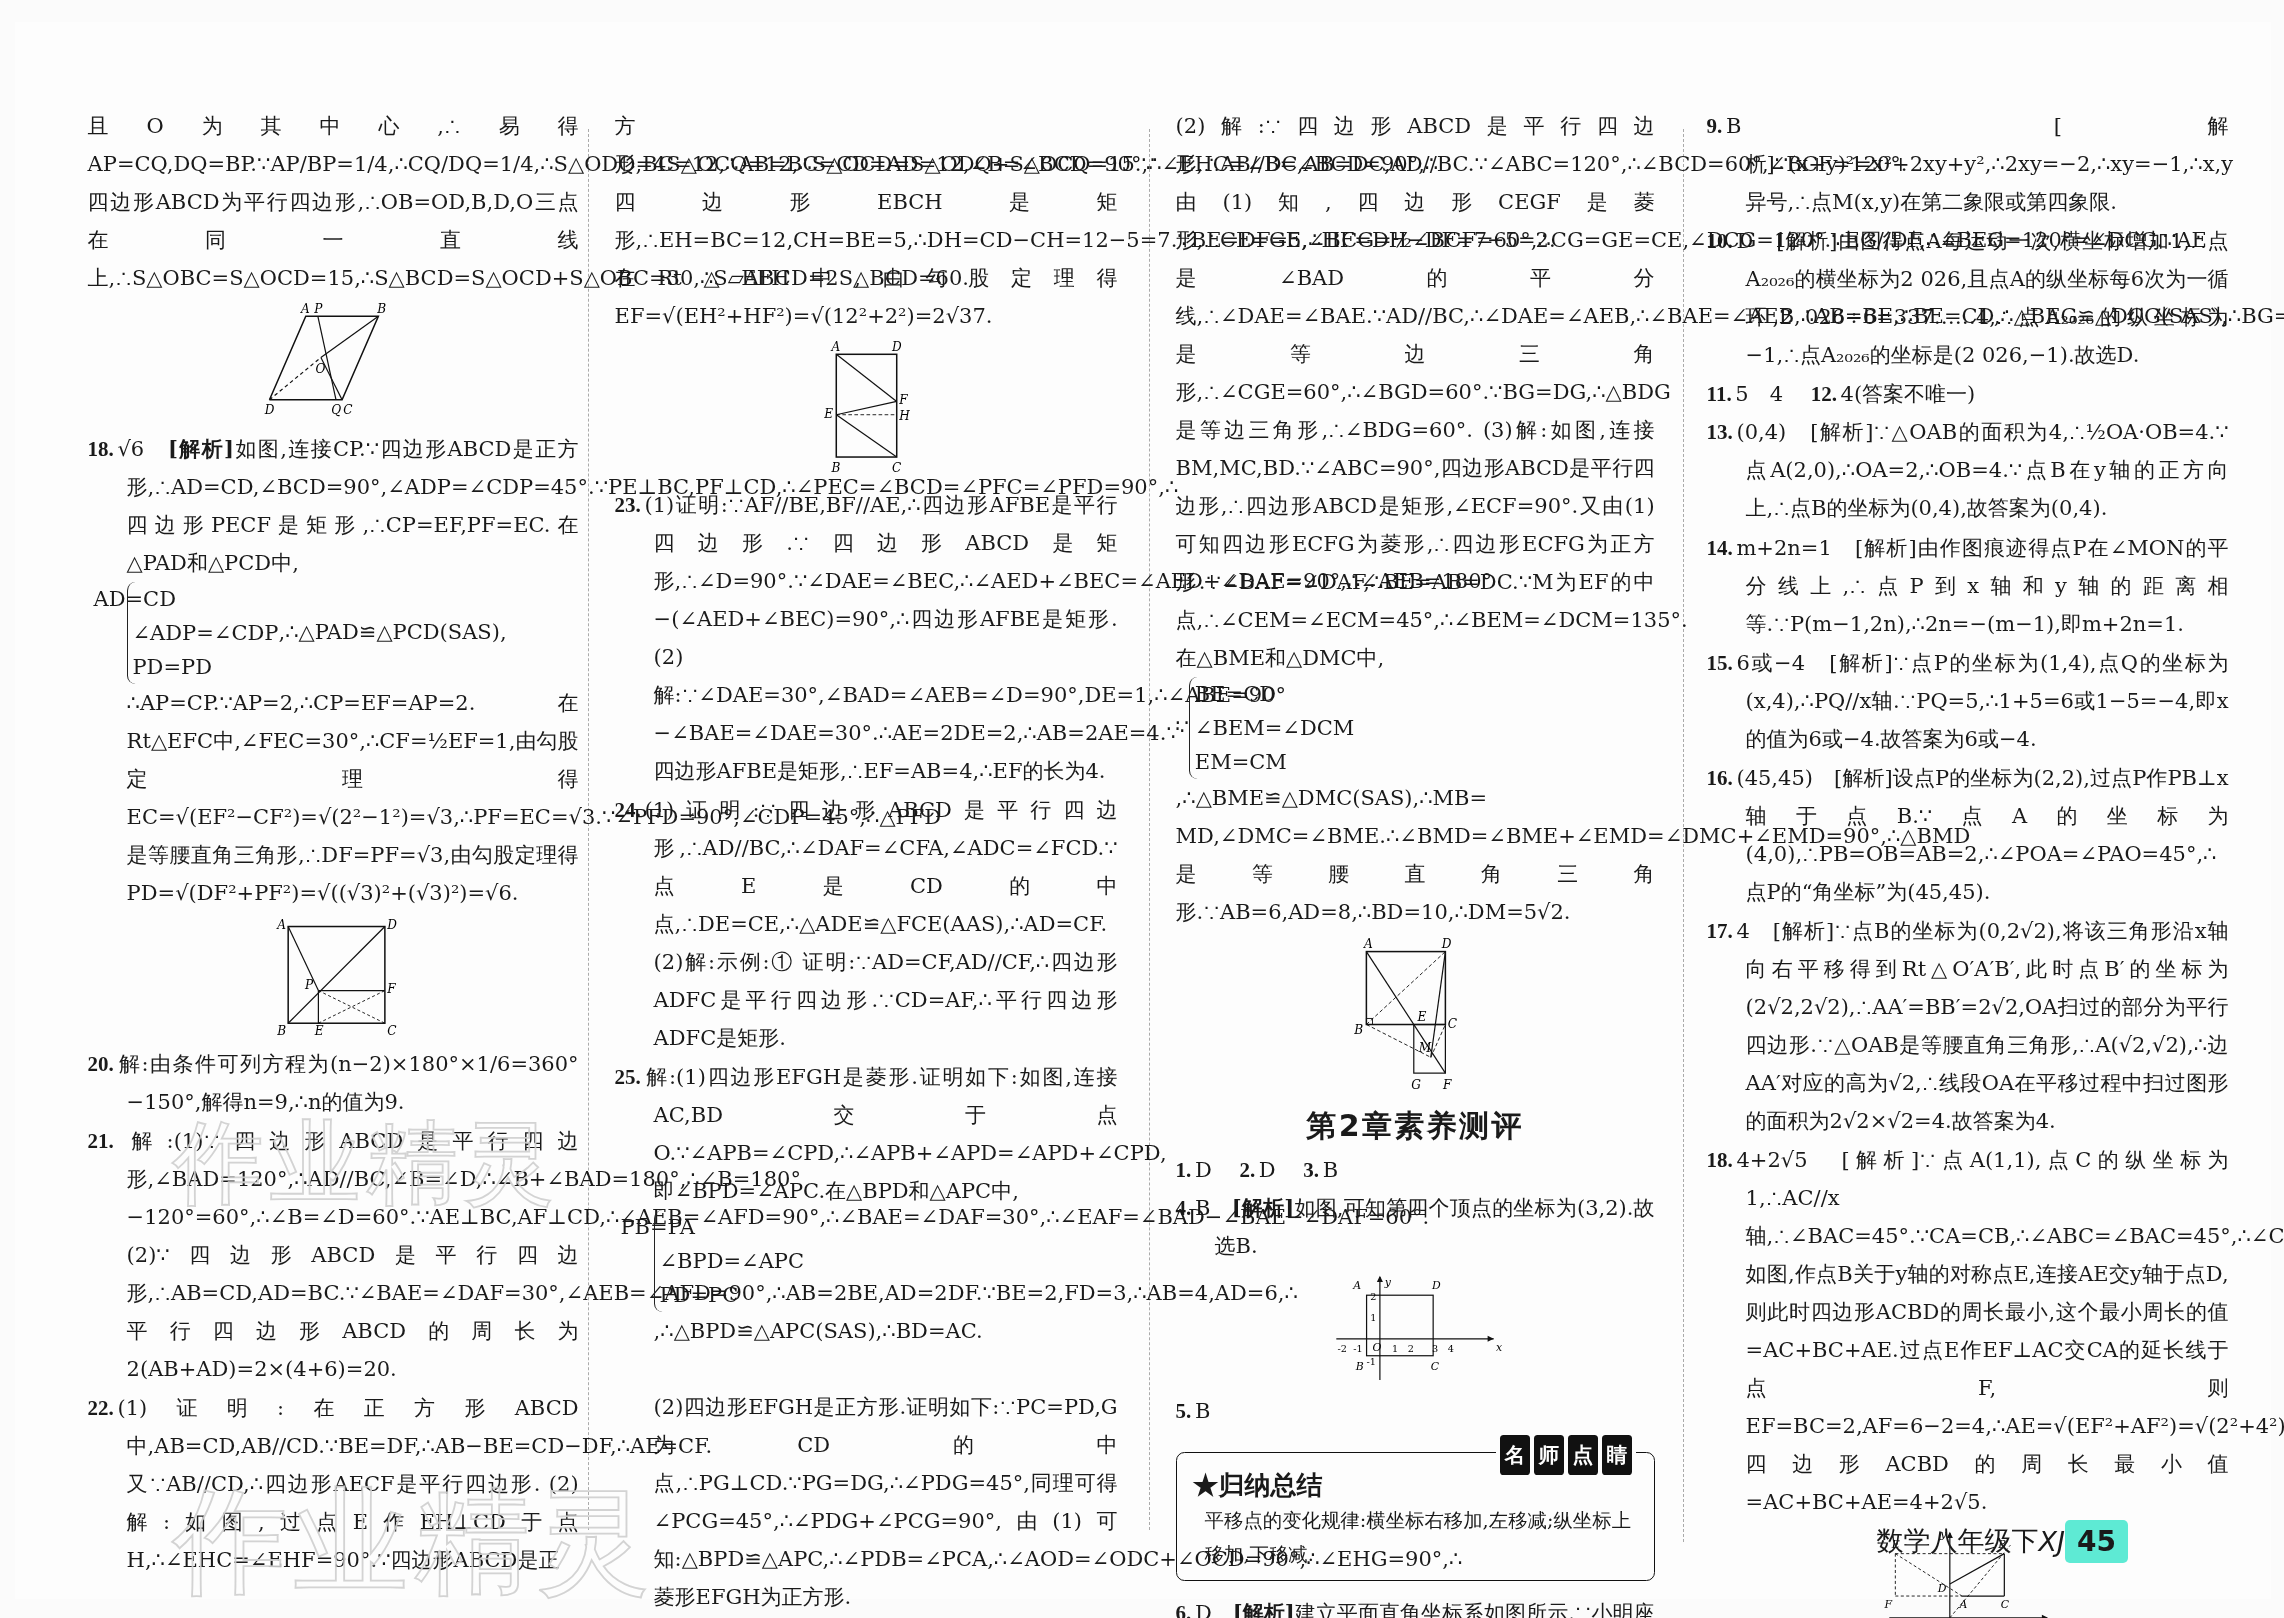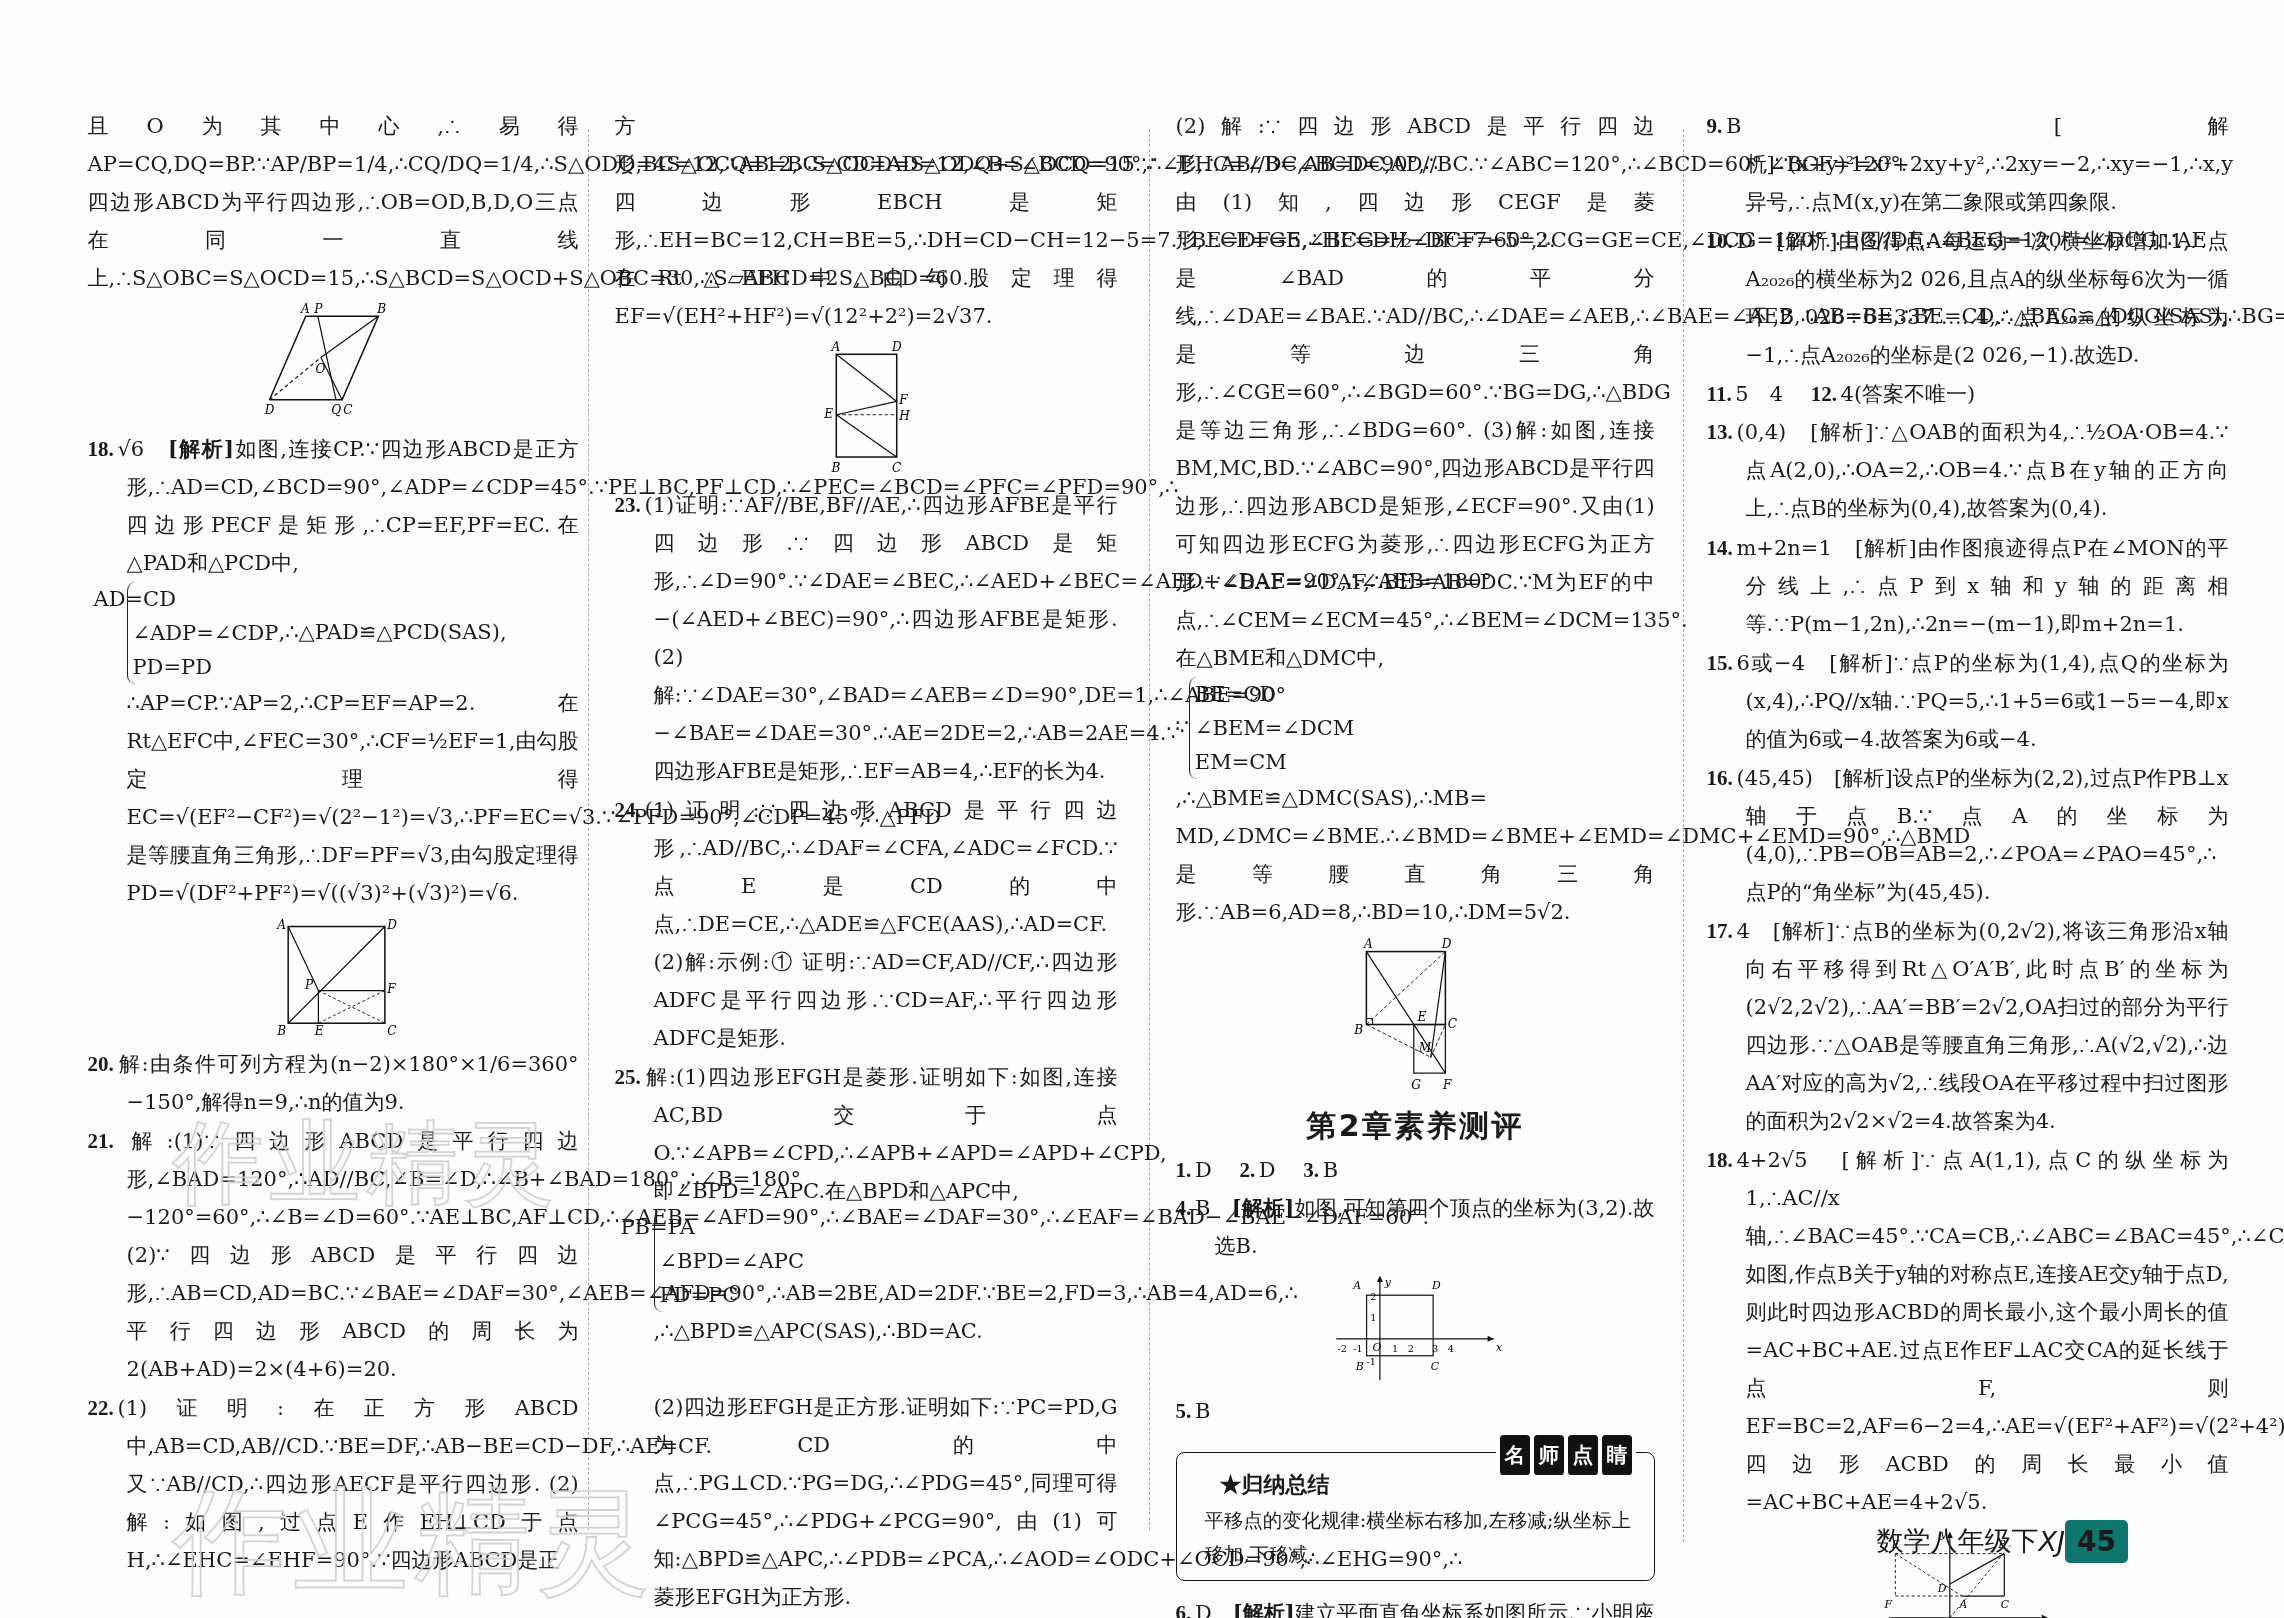--- a/index.html
+++ b/index.html
@@ -11,26 +11,26 @@
   .col3{left:1161px;width:479px;}
   .col4{left:1692px;width:522px;}
   .vsep{position:absolute;top:107px;border-left:1.2px dashed #aaa;}
   .p{margin:0;text-align:justify;}
   .item{margin:0 0 1.2px 0;padding-left:39px;text-indent:-39px;}
   .num{font-family:"Liberation Serif",serif;font-weight:bold;margin-right:3.6px;}
   .jx{font-weight:bold;}
   .fig{display:block;margin:6px auto;}
   .sect{font-family:"DejaVu Sans",sans-serif;font-weight:bold;font-size:30px;text-align:center;margin:12px 0 6px 0;letter-spacing:2.4px;}
   .summary{position:relative;border:1.8px solid #111;border-radius:8.5px;margin:22px 0 13.3px 0;padding:13.3px 16px 7.3px 16px;}
-  .summary .title{font-family:Liberation Sans, sans-serif;font-weight:bold;font-size:22px;margin-left:27px;}
+  .summary .title{font-family:Liberation Sans, sans-serif;font-weight:bold;font-size:26px;}
   .summary .body{font-size:19.4px;line-height:34px;padding-left:12px;}
   .badge{position:absolute;right:18px;top:-18px;display:flex;gap:3.6px;background:#fdfdfd;padding:0 3.6px;}
   .badge span{background:#111;color:#fff;font-family:"DejaVu Sans",sans-serif;font-weight:bold;font-size:20.6px;padding:1.2px 4.9px;border-radius:3.6px;}
   .footer{position:absolute;left:1862px;top:1498px;display:flex;align-items:center;font-family:"DejaVu Sans",sans-serif;font-size:27px;}
-  .footer .pg{background:#0f766e;font-weight:bold;padding:4.9px 12px;border-radius:4.9px;font-size:28px;}
+  .footer .pg{background:#5eead4;font-weight:bold;padding:4.9px 12px;border-radius:4.9px;font-size:28px;}
   .wm{position:absolute;font-family:"DejaVu Sans",sans-serif;font-size:115px;color:transparent;-webkit-text-stroke:1.8px #cfcfcf;letter-spacing:6px;opacity:.9;}
   .br{display:inline-block;vertical-align:middle;border-left:1.2px solid #222;border-radius:8.5px 0 0 8.5px;padding-left:4.9px;line-height:34px;}
 </style>
 </head>
 <body>
 
 <div class="page">
 
   <div class="vsep" style="left:573px;height:1401px;"></div>
   <div class="vsep" style="left:1134px;height:1401px;"></div>

